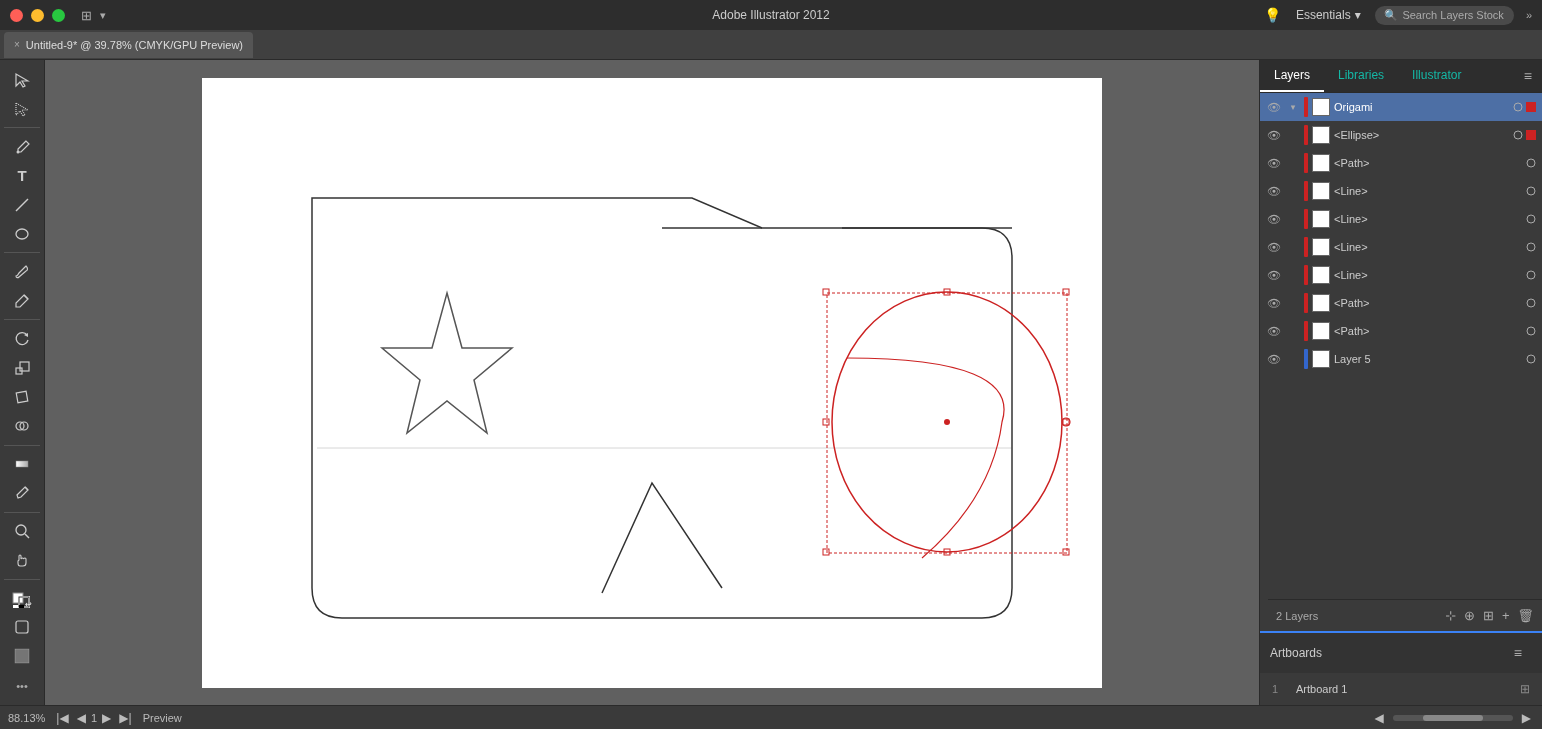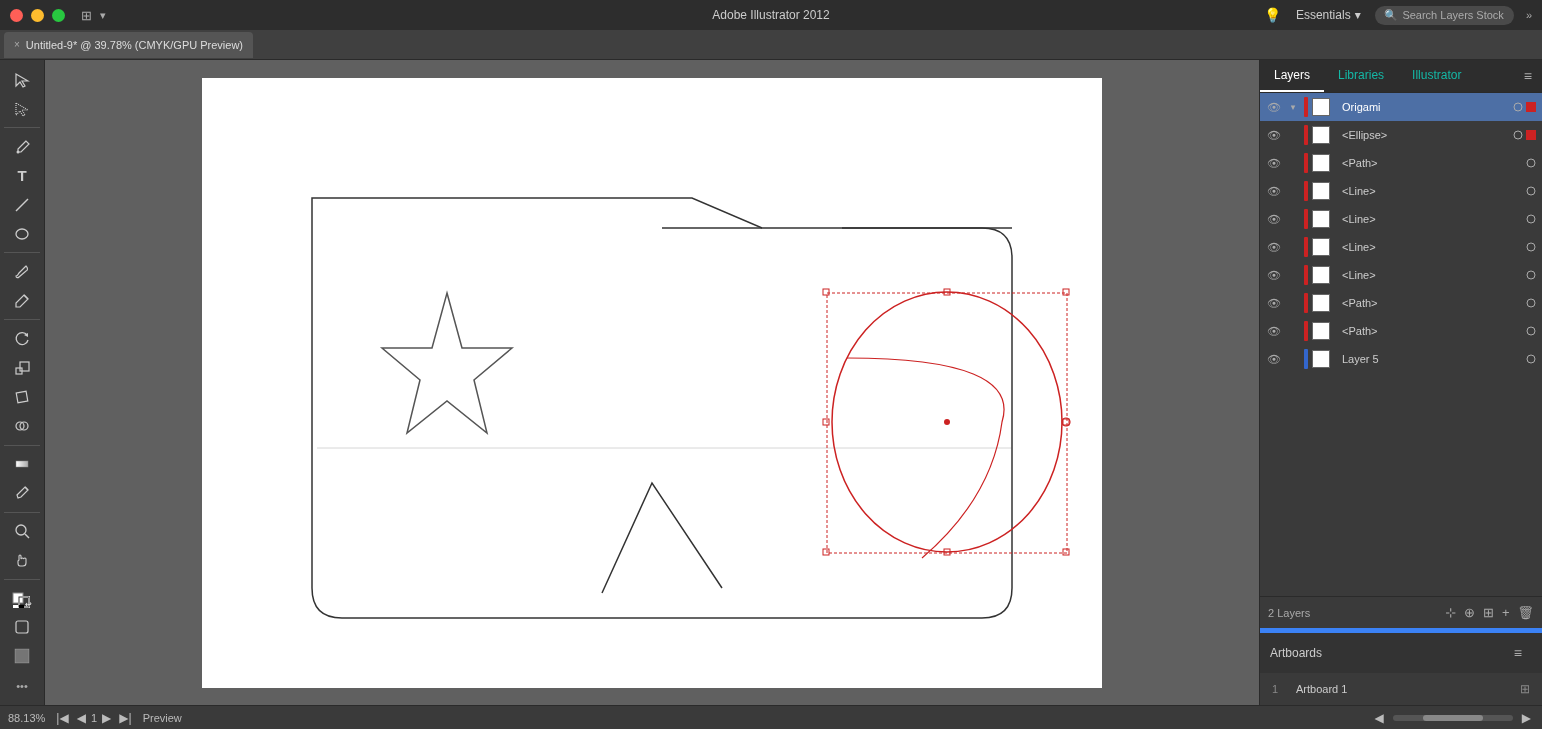--- a/index.html
+++ b/index.html
@@ -161,40 +161,41 @@
       cursor: pointer;
       font-size: 11px;
       color: #ccc;
     }
     .layer-item.selected { background: #4d6fa5; color: #fff; }
     .layer-eye { width: 16px; height: 16px; display: flex; align-items: center; justify-content: center; color: #aaa; font-size: 11px; flex-shrink: 0; }
     .layer-indent { width: 14px; flex-shrink: 0; }
     .layer-expand { width: 14px; flex-shrink: 0; display: flex; align-items: center; justify-content: center; font-size: 9px; color: #aaa; }
     .layer-color-strip { width: 4px; height: 20px; flex-shrink: 0; border-radius: 1px; }
     .layer-thumb { width: 18px; height: 18px; border: 1px solid #666; background: white; flex-shrink: 0; }
-    .layer-name { flex: 1; margin-left: 8px; }
+    .layer-name { flex: 1; }
     .layer-icons { display: flex; gap: 3px; align-items: center; }
 
     .panel-bottom {
       height: 32px;
       background: #3a3a3a;
       border-top: 1px solid #2a2a2a;
       display: flex;
       align-items: center;
       padding: 0 8px;
       font-size: 11px;
       color: #aaa;
       gap: 6px;
+      margin-left: 8px;
     }
     .panel-bottom-right { margin-left: auto; display: flex; gap: 8px; align-items: center; }
     .panel-icon-btn { background: none; border: none; color: #aaa; font-size: 13px; cursor: pointer; }
 
     
     .artboards-section {
-      border-top: 5px solid #3b82f6;
+      border-top: 2px solid #3b82f6;
     }
     .artboards-header {
       display: flex;
       align-items: center;
       padding: 6px 10px;
       font-size: 12px;
       color: #ccc;
       background: #333;
     }
     .artboards-header span { flex: 1; }

